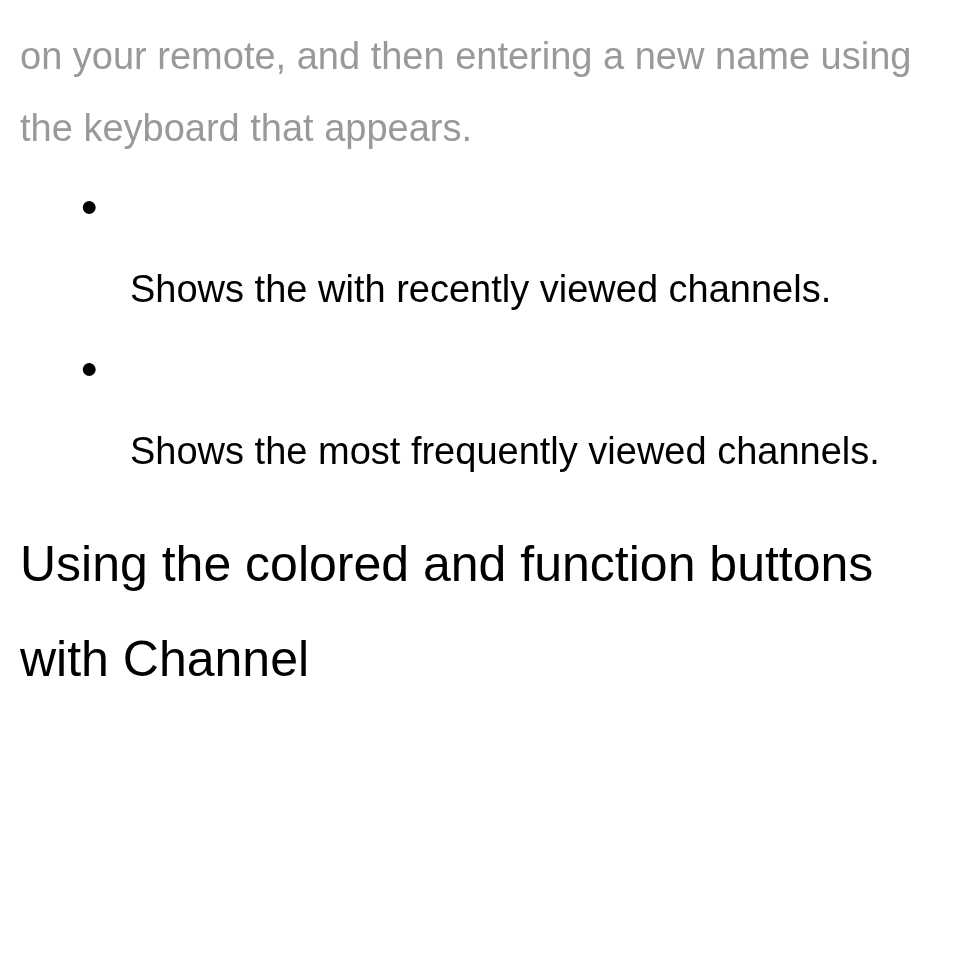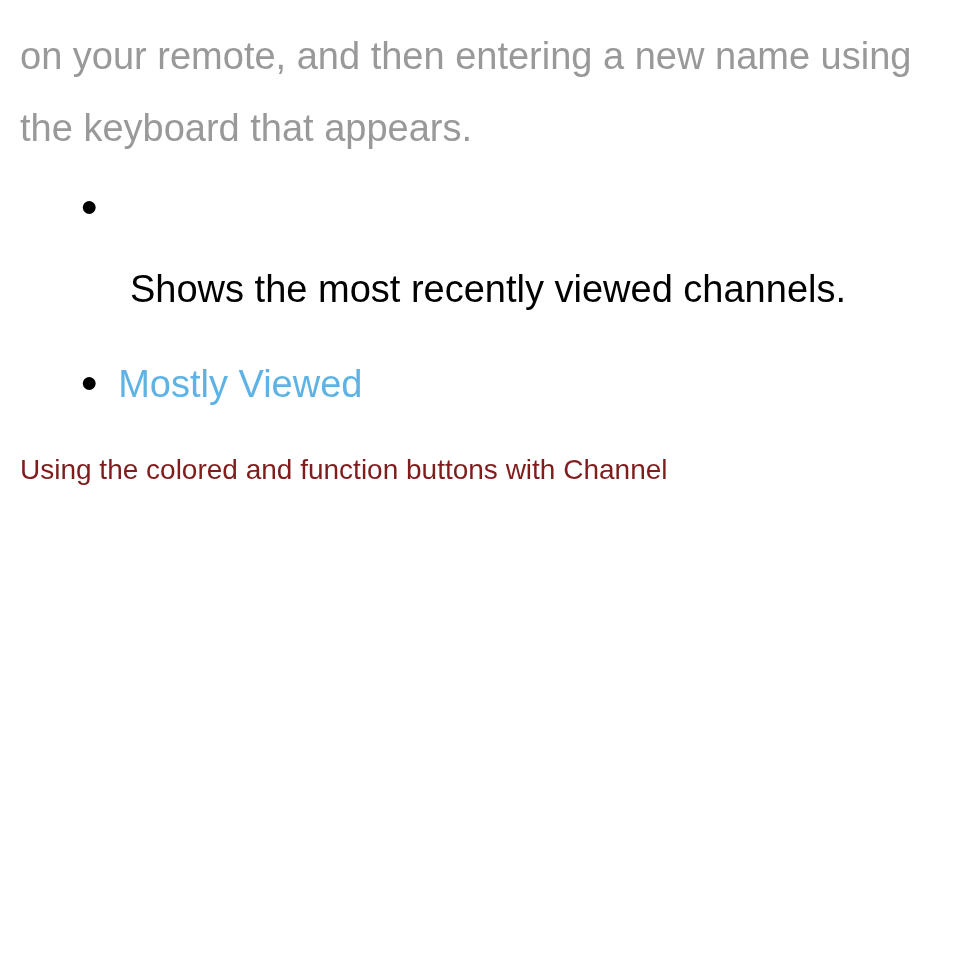--- a/index.html
+++ b/index.html
@@ -42,39 +42,39 @@
       font-size: 38px;
       line-height: 1.5;
     }
     .item-description {
       color: #000000;
       font-size: 38px;
       line-height: 1.9;
       margin-left: 50px;
     }
     .section-heading {
-      color: #7f1d1d;
-      font-size: 28px;
+      color: #000000;
+      font-size: 50px;
       line-height: 1.9;
       margin-top: 30px;
       margin-left: 0px;
     }
   </style>
 </head>
 <body>
 
 <div class="continuation-text">on your remote, and then entering a new name using the keyboard that appears.</div>
 
 <div class="list-item">
   <div class="bullet-line">
     <span class="bullet">●</span>
   </div>
-  <div class="item-description">Shows the most recently viewed channels.</div>
+  <div class="item-description">Shows the with recently viewed channels.</div>
 </div>
 
 <div class="list-item">
   <div class="bullet-line">
     <span class="bullet">●</span>
-    <span class="item-title">Mostly Viewed</span>
   </div>
+  <div class="item-description">Shows the most frequently viewed channels.</div>
 </div>
 
 <div class="section-heading">Using the colored and function buttons with Channel</div>
 
 </body></html>

